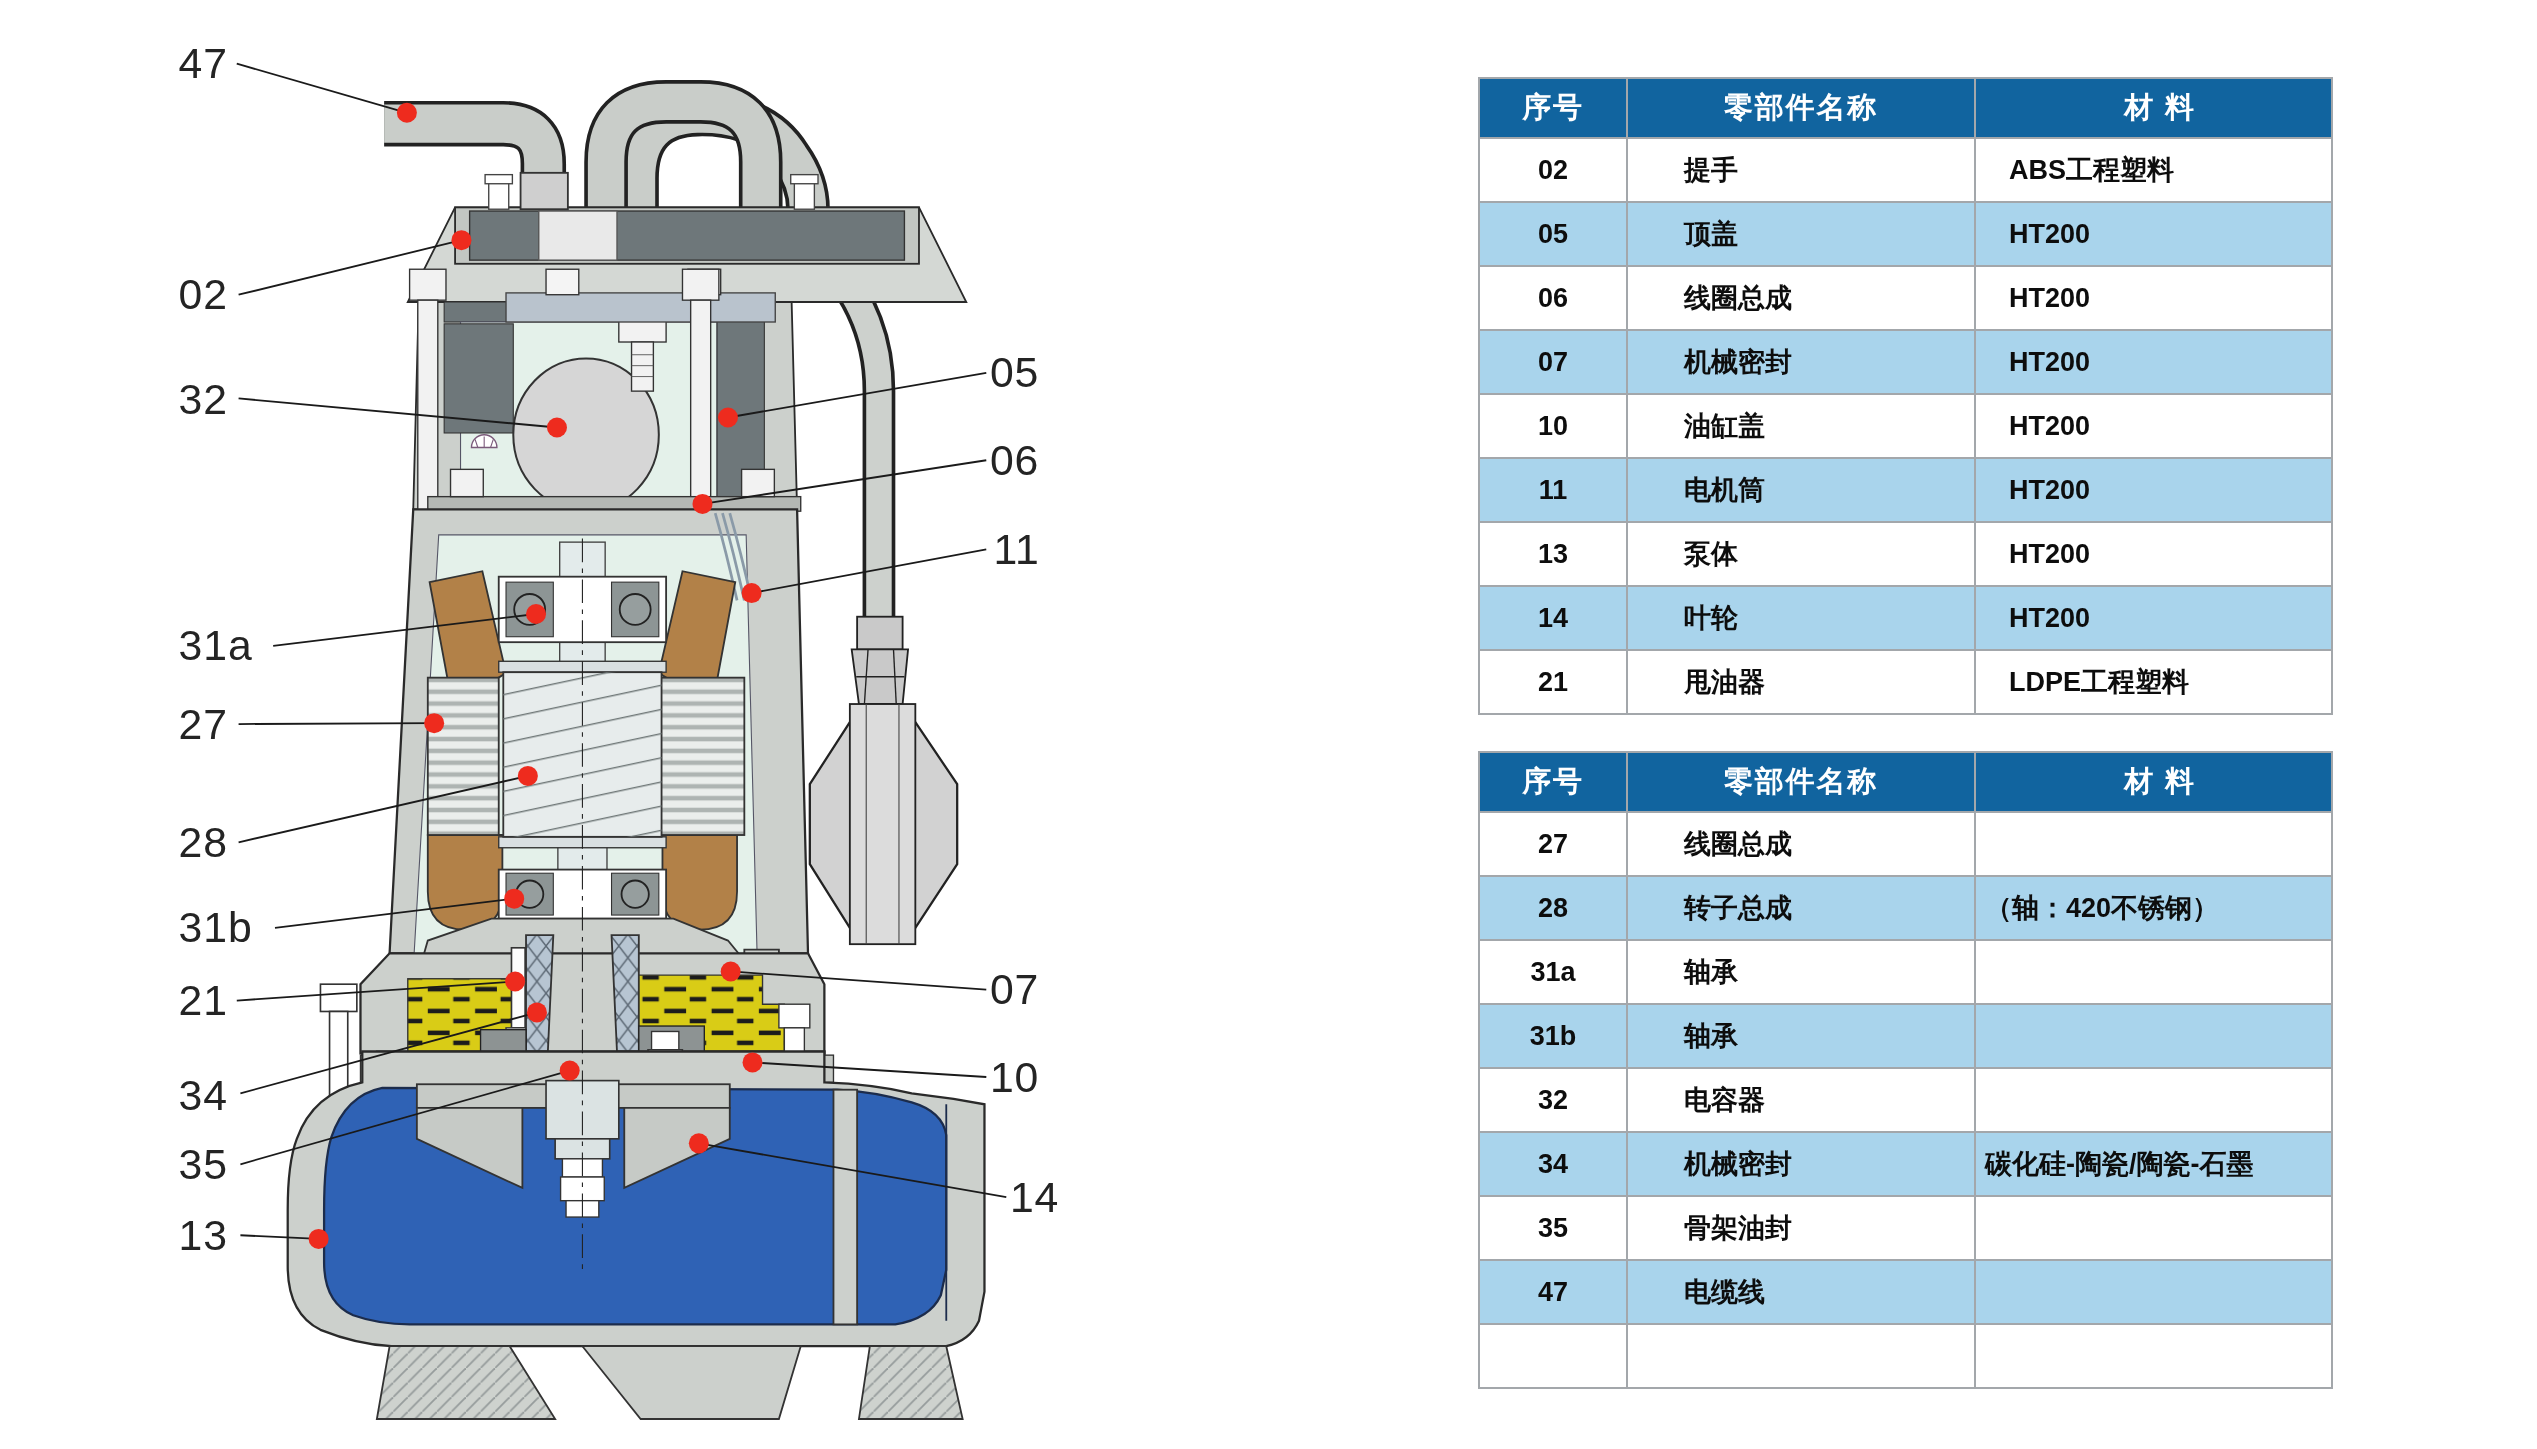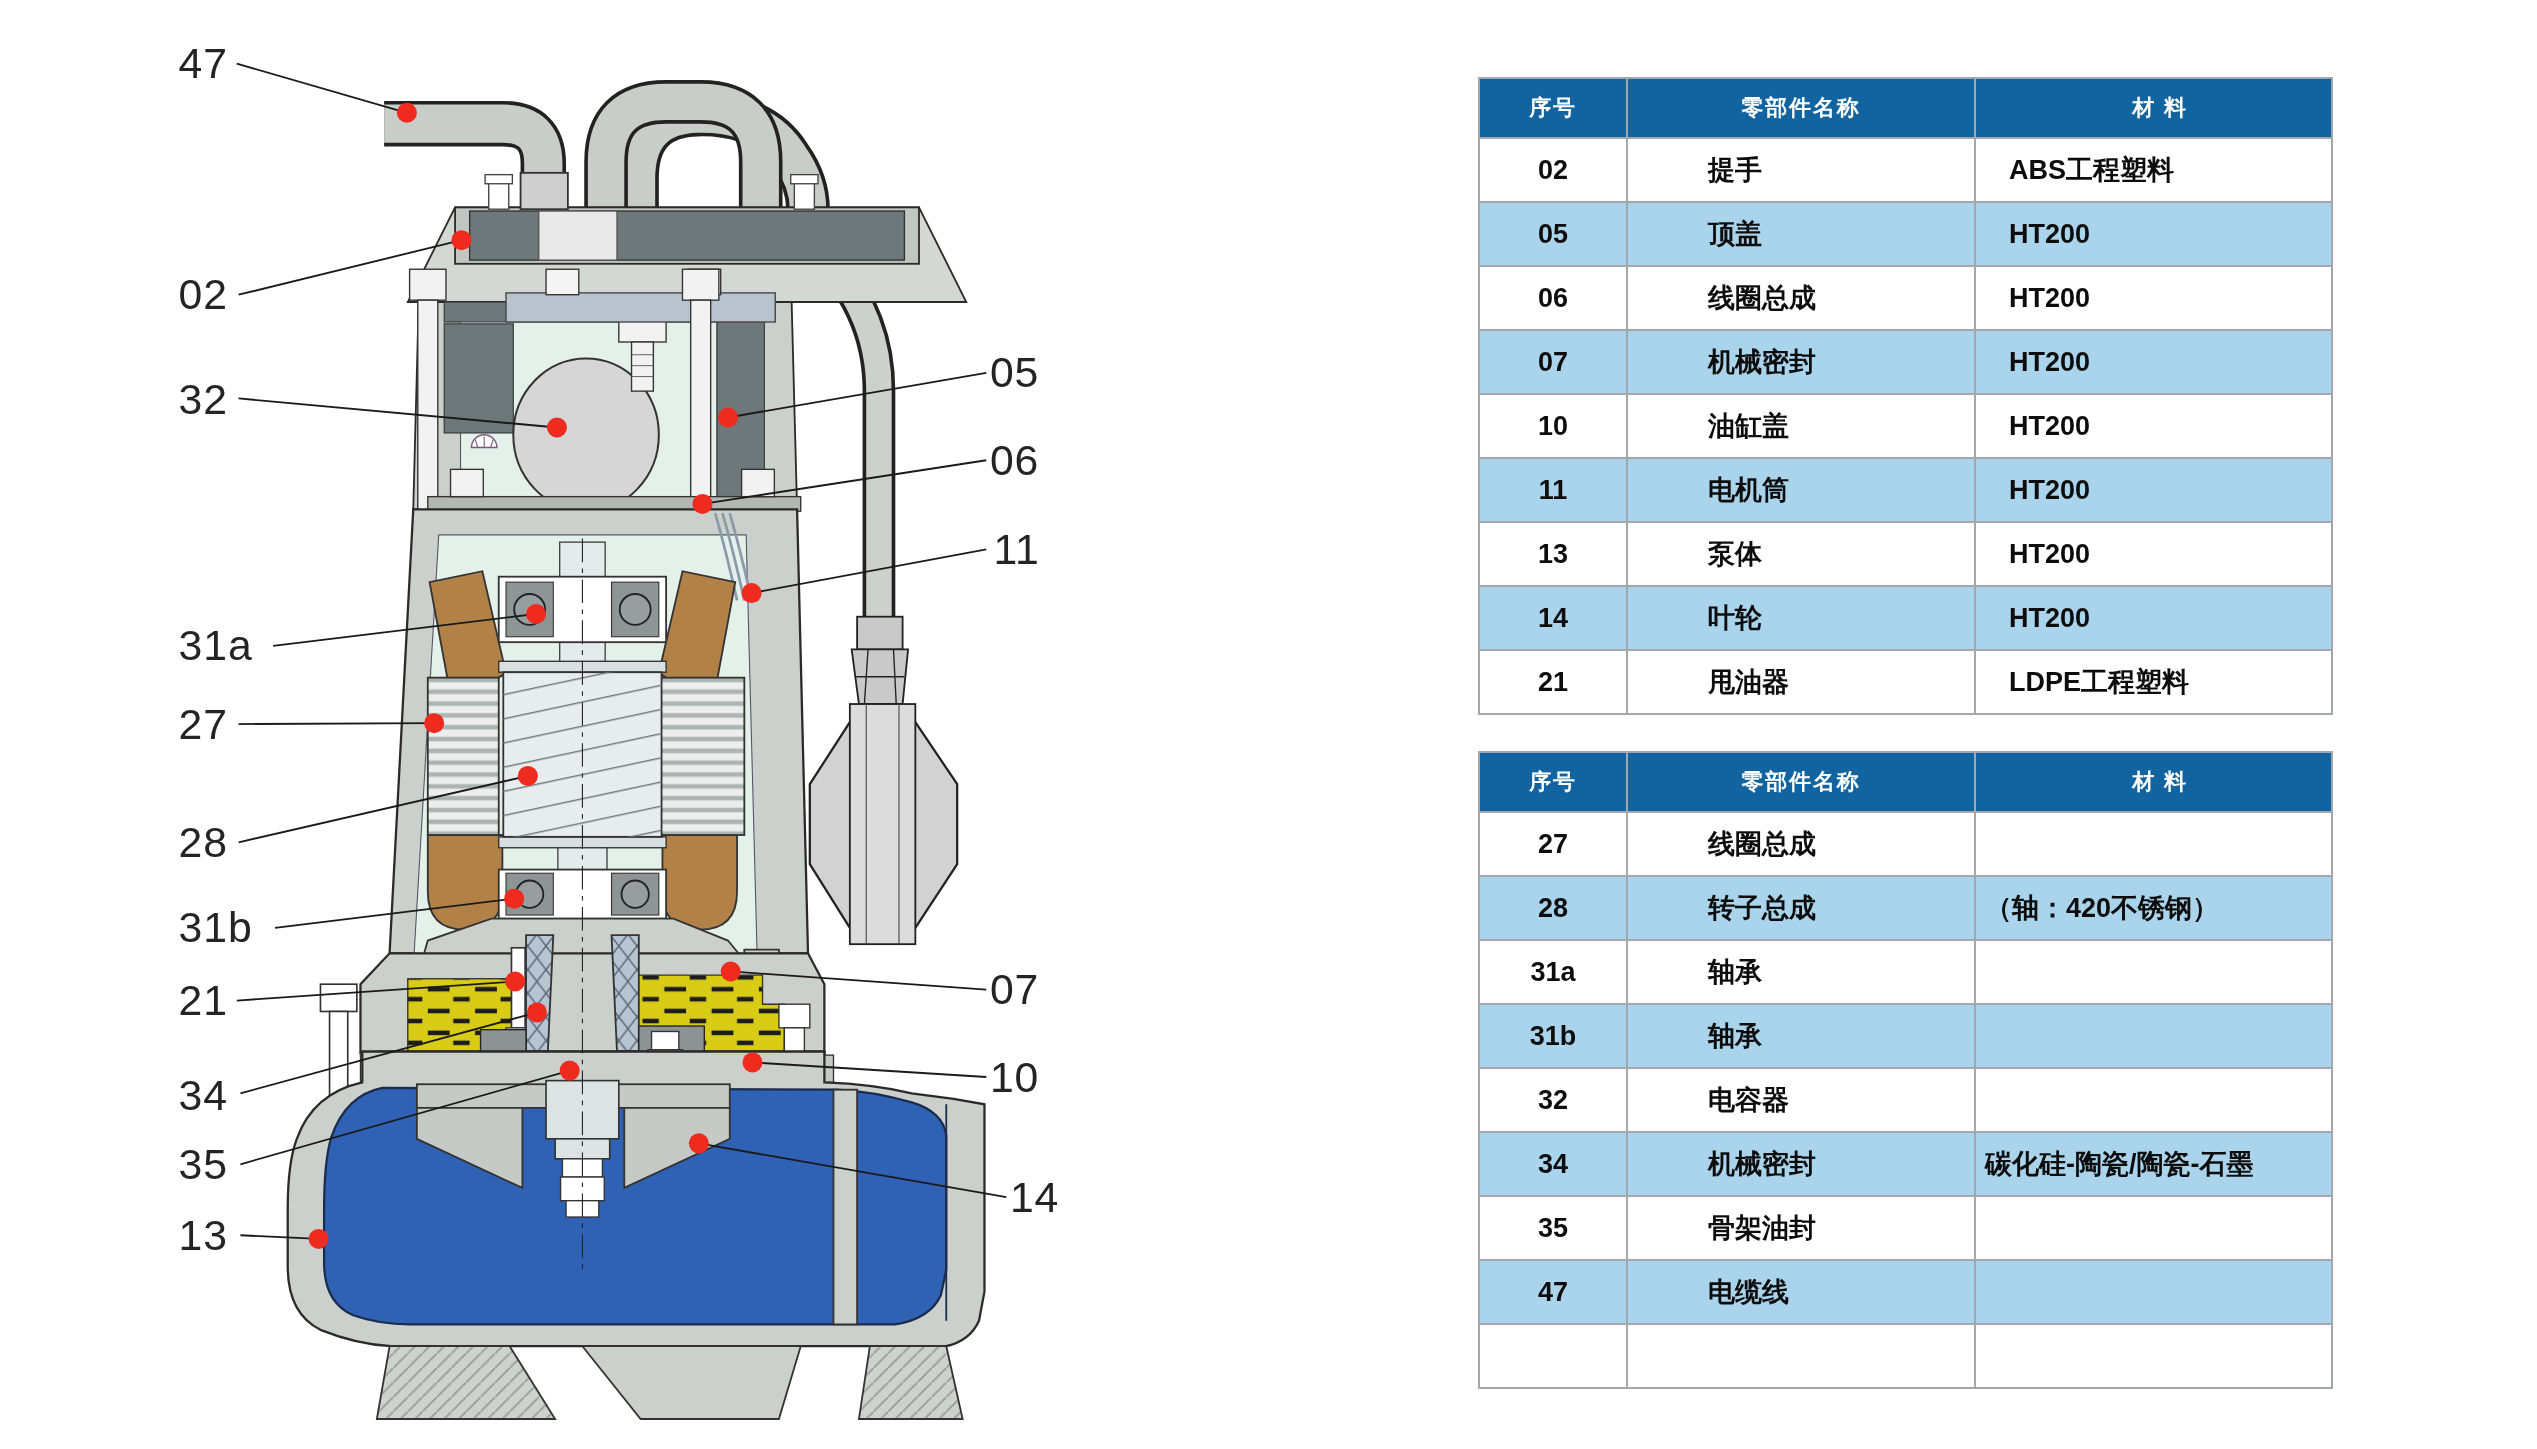--- a/index.html
+++ b/index.html
@@ -13,32 +13,32 @@
     font-size:47px;fill:#242424;letter-spacing:1px;
   }
   .parts-table{
     position:absolute;border-collapse:collapse;table-layout:fixed;
     background:#fff;border:2.7px solid #8f9599;
   }
   .parts-table th,.parts-table td{
     border:2.7px solid #a3a7ab;overflow:hidden;white-space:nowrap;
   }
   .parts-table th{
-    background:#11649f;color:#ffffff;font-size:22px;font-weight:bold;
+    background:#11649f;color:#ffffff;font-size:29px;font-weight:bold;
     height:56px;letter-spacing:1.8px;margin-left:36px;
   }
   .parts-table td{
     font-size:27px;font-weight:bold;color:#0d0d0d;height:60px;background:#ffffff;
   }
   .parts-table tr.alt td{background:#a9d4ec;}
   .parts-table td:nth-child(1){text-align:center;}
   .parts-table th:nth-child(1),.parts-table td:nth-child(1){width:144px;}
   .parts-table th:nth-child(2),.parts-table td:nth-child(2){width:344px;}
   .parts-table th:nth-child(3),.parts-table td:nth-child(3){width:340px;padding-left:14px;}
-  .parts-table td:nth-child(2){padding-left:80px;}
+  .parts-table td:nth-child(2){padding-left:56px;}
   #parts-table-1 td:nth-child(3){padding-left:33px;}
   #parts-table-2 td:nth-child(3){padding-left:9px;}
 </style>
 </head>
 <body>
 
 <div class="stage">
 
 <svg width="1274" height="1449" viewBox="0 0 1400 1593">
   <defs>

